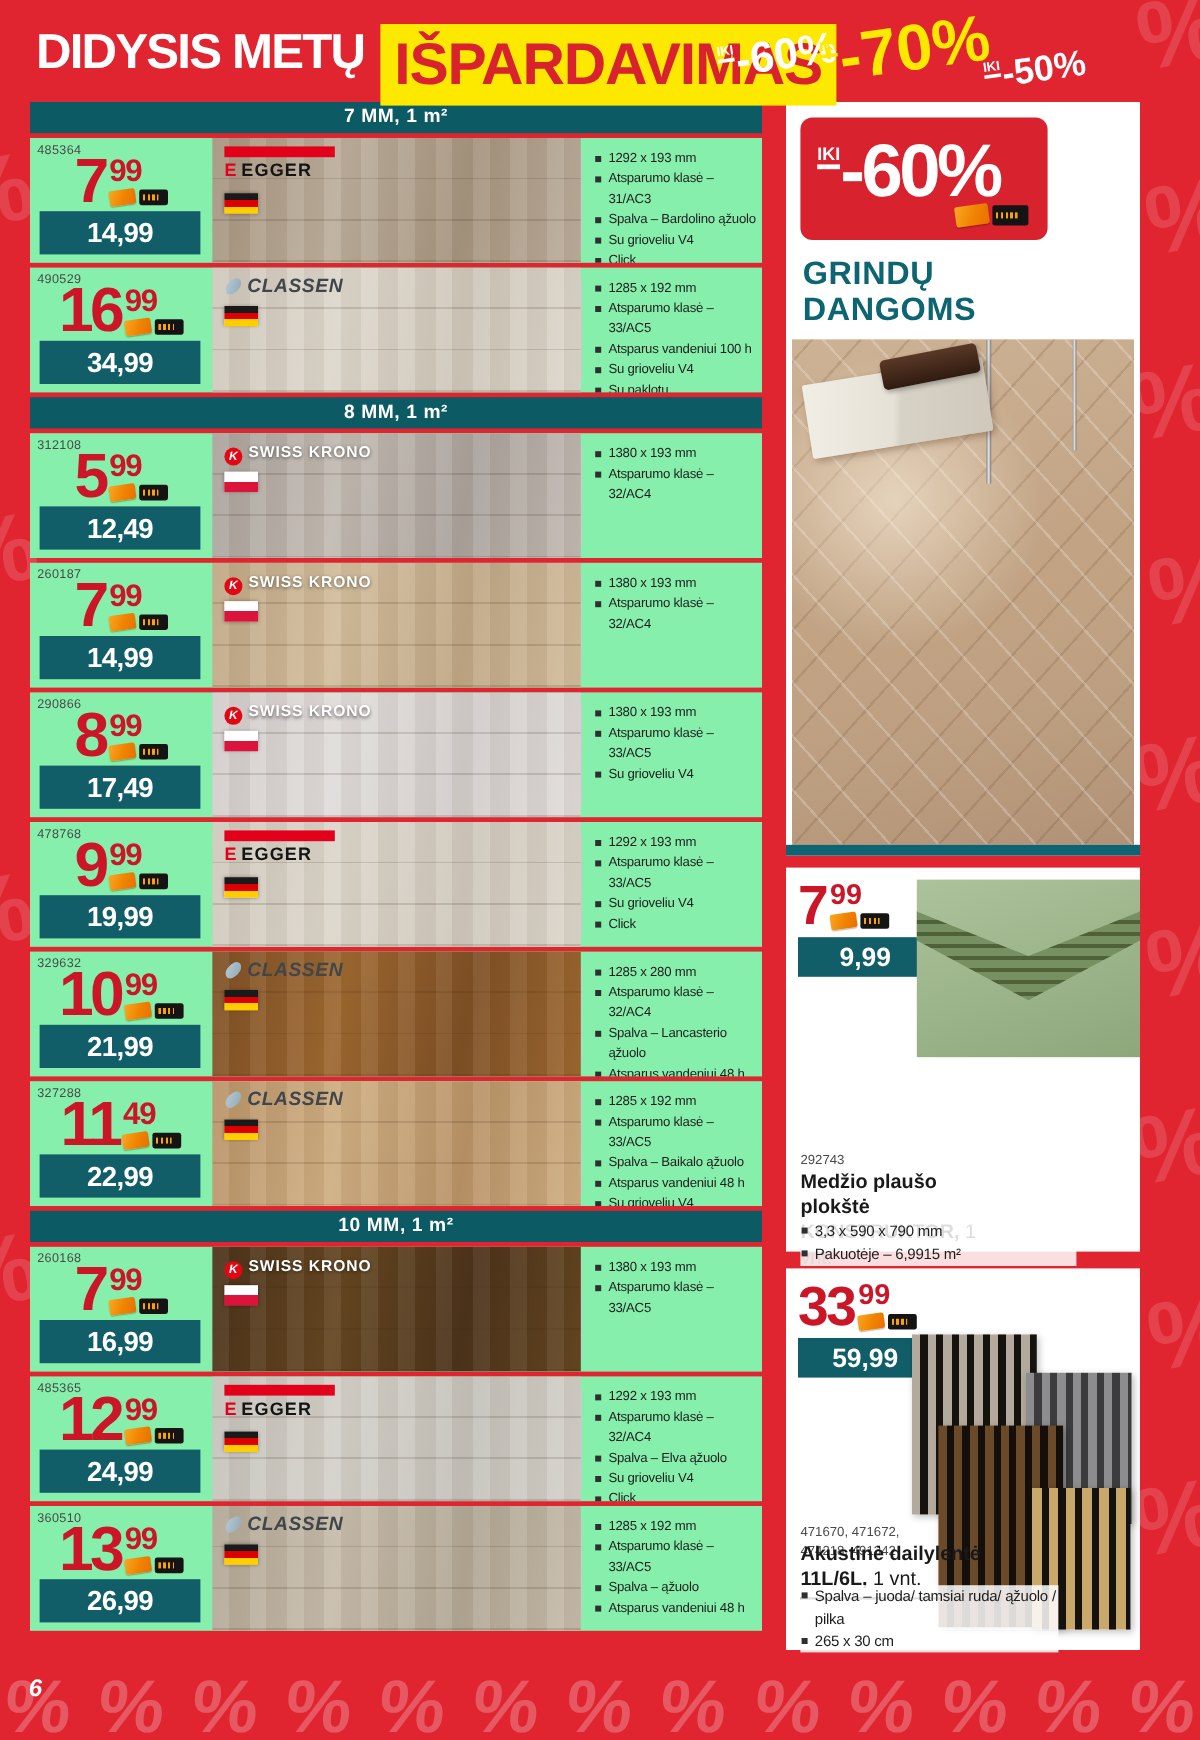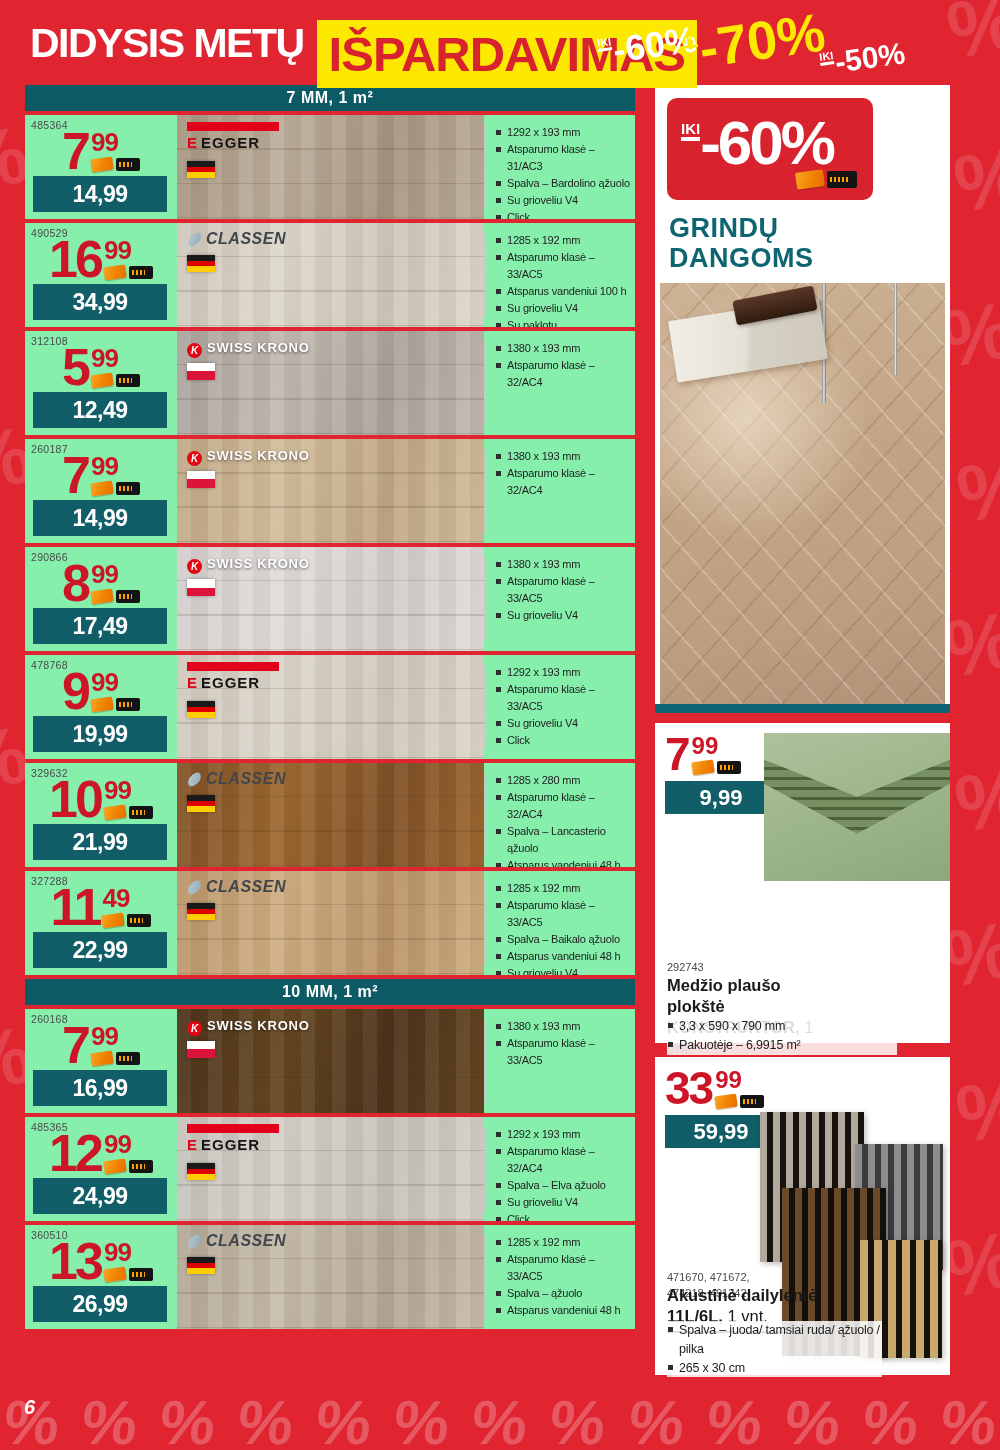--- a/index.html
+++ b/index.html
@@ -279,20 +279,21 @@
     <div class="pdiv"></div>
     <ul class="pspecs">
           <li>1285 x 192 mm</li>
           <li>Atsparumo klasė – 33/AC5</li>
           <li>Atsparus vandeniui 100 h</li>
           <li>Su grioveliu V4</li>
           <li>Su paklotu</li>
         </ul>
   </div>
     </div>
+  <div class="secbar">8 MM, 1 m²</div>
   <div>
       <div class="prow b-swisskrono">
     <div class="pinfo">
       <div class="pcode">312108</div>
       <div class="price-row">
         <span class="euros">5</span>
         <span class="cents-col">
           <span class="cents">99</span>
           <span class="cardicons">
             <span class="card-orange"></span>

